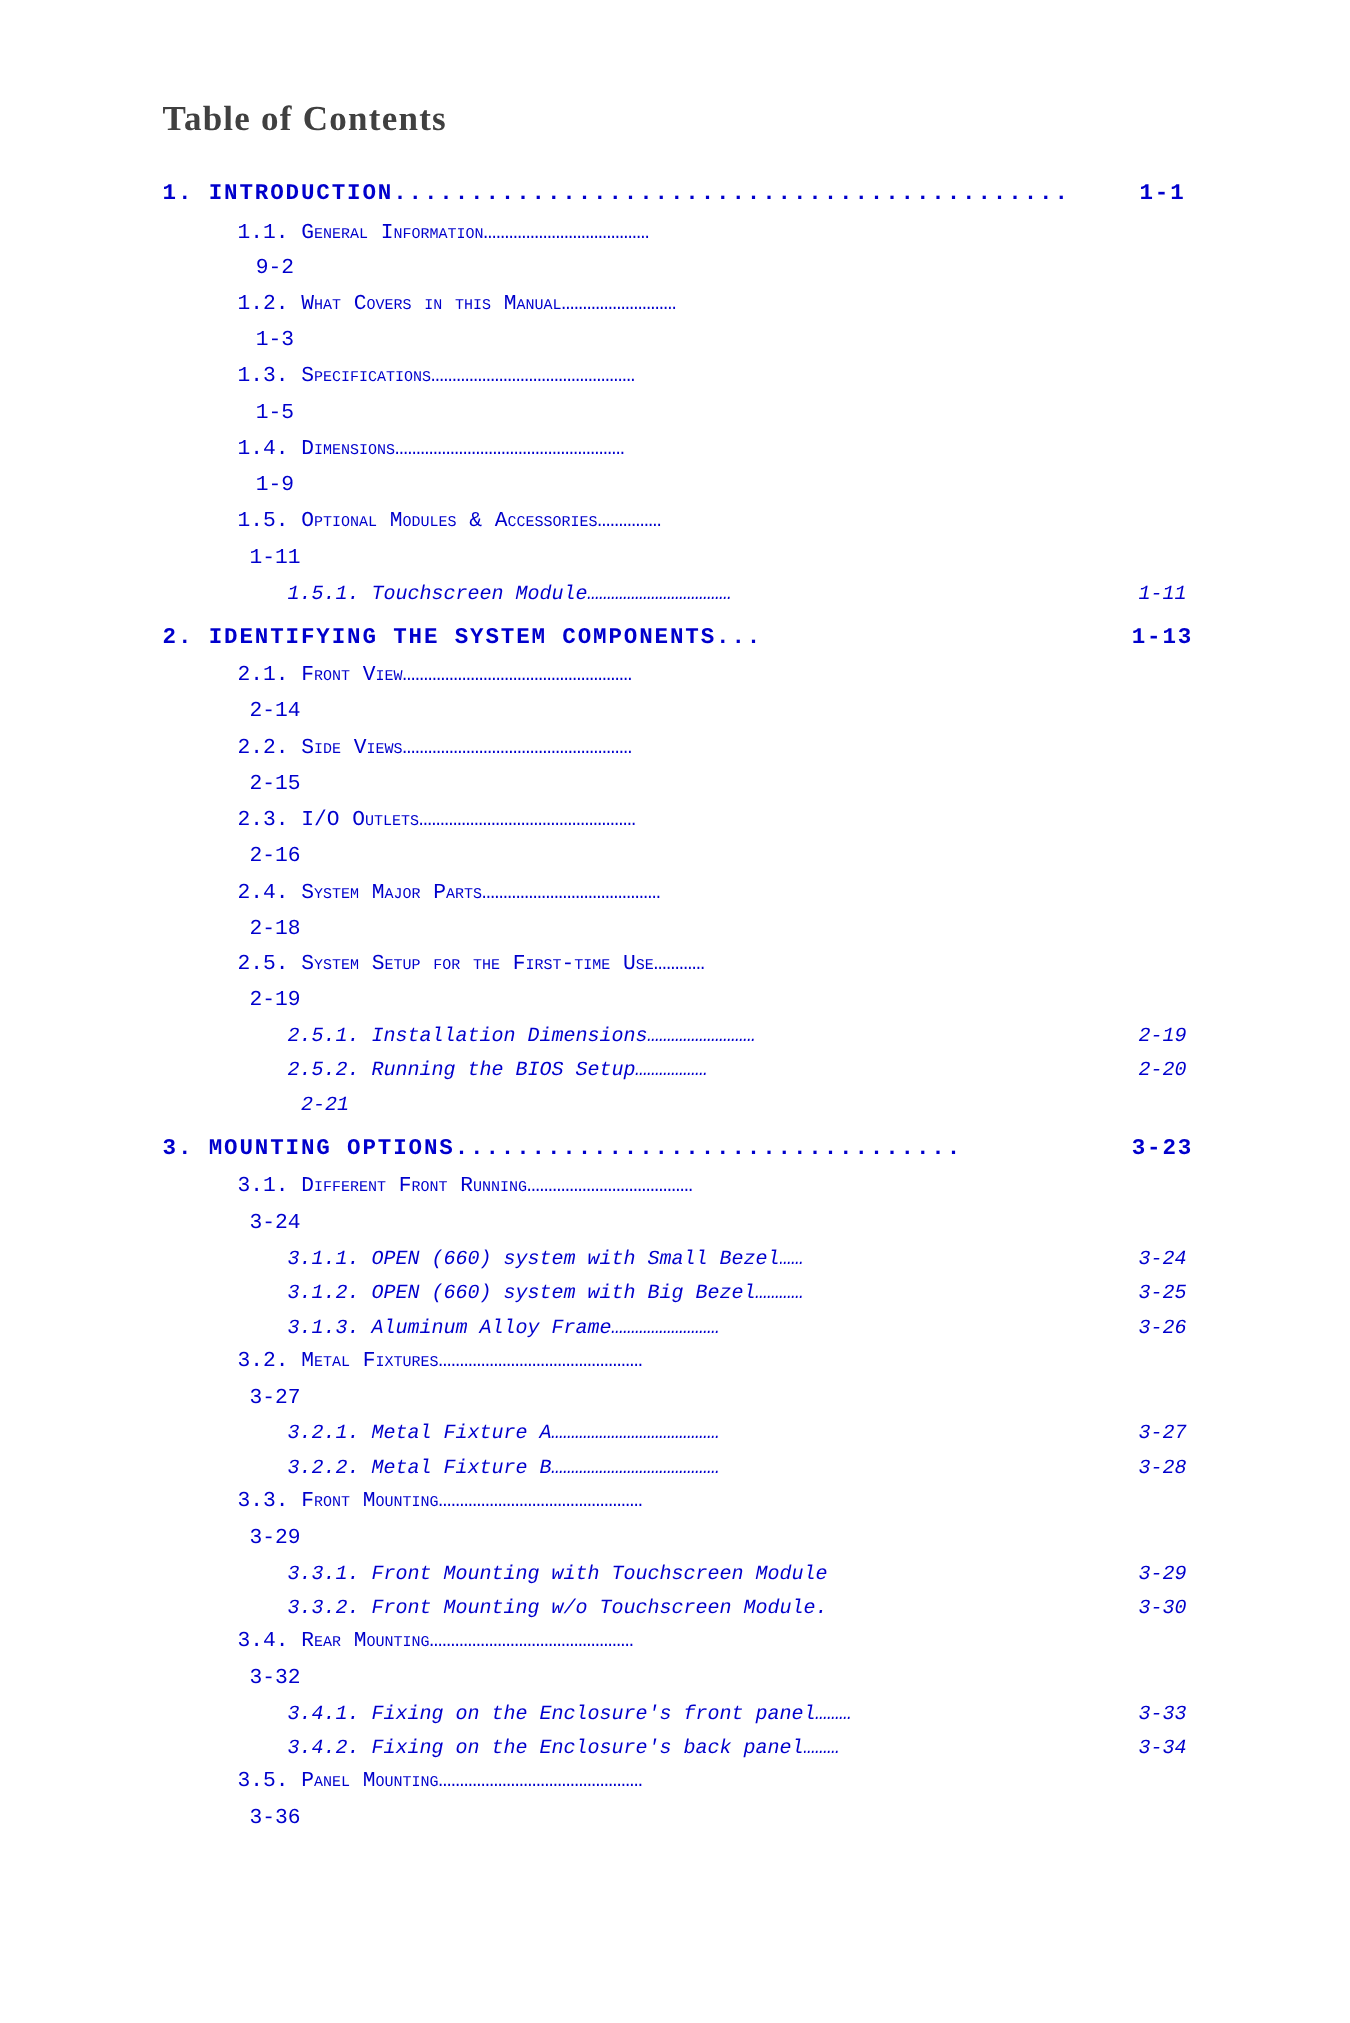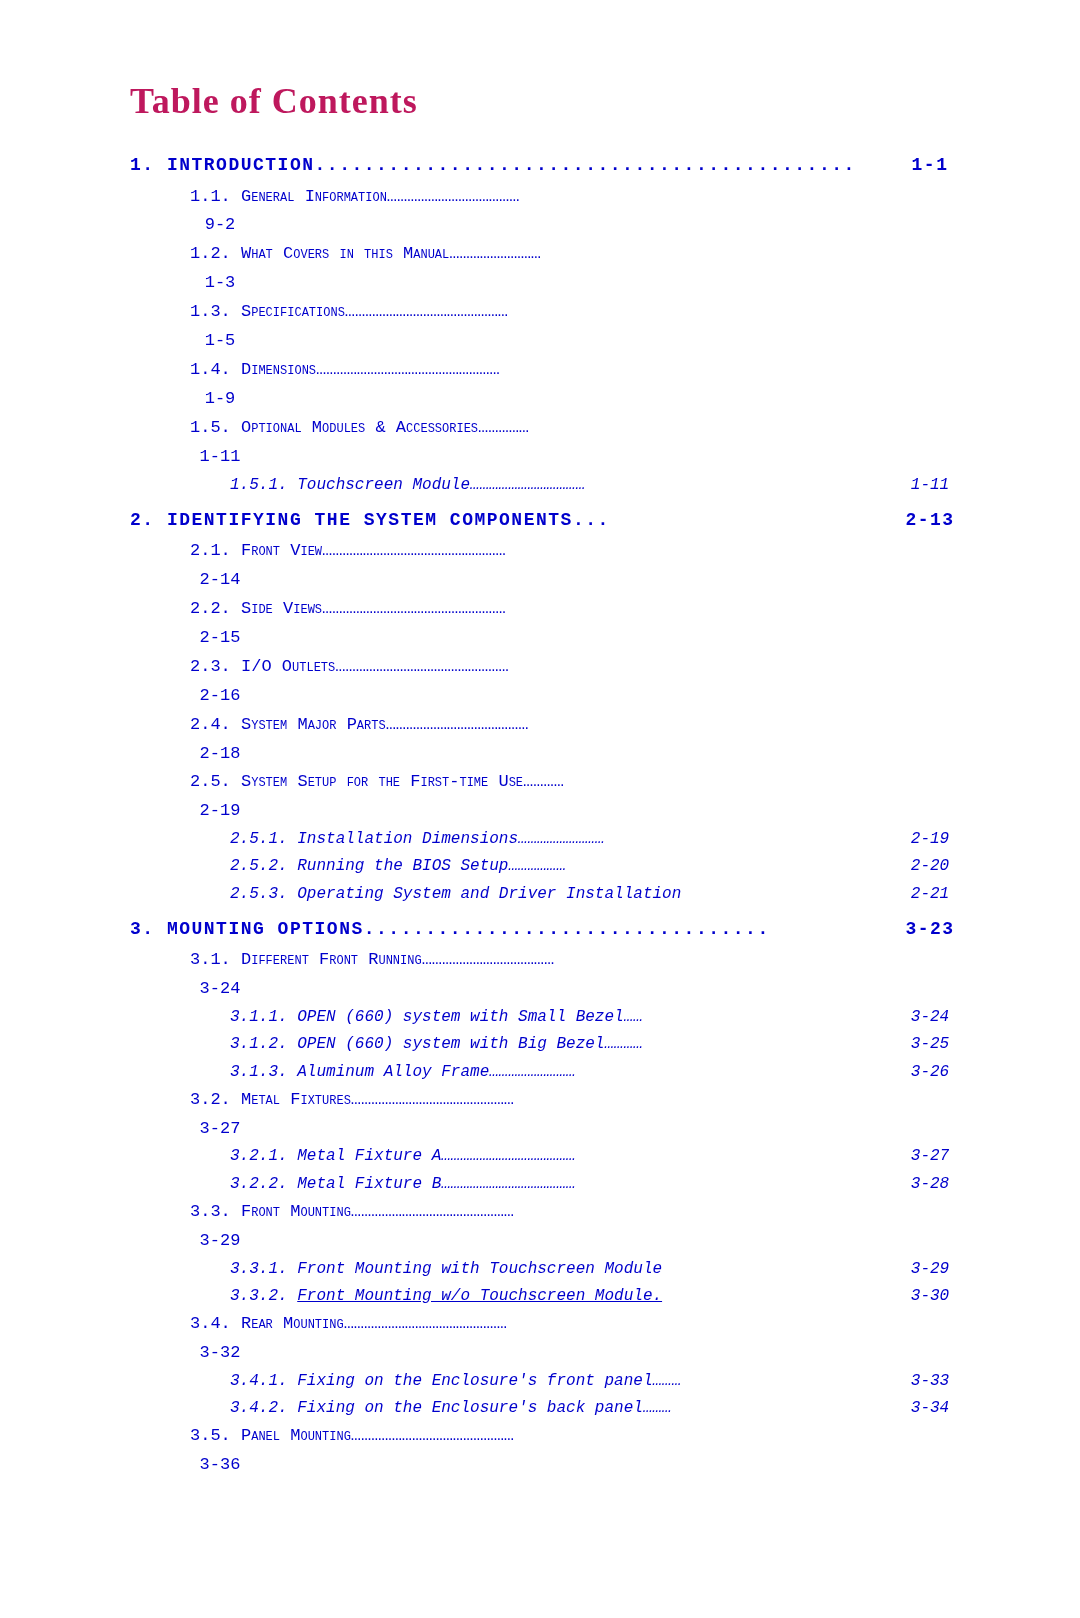--- a/index.html
+++ b/index.html
@@ -12,23 +12,23 @@
       background: #ffffff;
       font-family: 'Courier New', Courier, monospace;
       width: 1080px;
       min-height: 1618px;
       padding: 80px 120px 80px 130px;
       color: #0000cc;
     }
 
     .page-title {
       font-family: Georgia, 'Times New Roman', serif;
-      font-size: 36px;
+      font-size: 28px;
       font-weight: bold;
-      color: #be185d;
+      color: #404040;
       margin-bottom: 28px;
       letter-spacing: 1px;
     }
 
     .toc-container {
       width: 100%;
     }
 
     .toc-entry {
       display: flex;
@@ -153,21 +153,21 @@
         <span class="entry-dots"> ………………………………</span>
       </span>
       <span class="entry-page">1-11</span>
     </div>
     <div class="toc-entry level-1 section-gap">
       <span class="entry-left">
         <span class="entry-num">2.&nbsp;</span>
         <span>IDENTIFYING THE SYSTEM COMPONENTS</span>
         <span class="entry-dots">...</span>
       </span>
-      <span class="entry-page">2-13</span>
+      <span class="entry-page">1-13</span>
     </div>
     <div class="toc-entry level-2">
       <span class="entry-left">
         <span class="entry-num">2.1.&nbsp;</span>
         <span style="font-variant: small-caps;">Front View</span>
         <span class="entry-dots">………………………………………………</span>
       </span>
       <span class="entry-page">2-14</span>
     </div>
     <div class="toc-entry level-2">
@@ -212,25 +212,20 @@
     </div>
     <div class="toc-entry level-3">
       <span class="entry-left">
         <span class="entry-num">2.5.2.&nbsp;</span>
         <span style="font-style: italic;">Running the BIOS Setup</span>
         <span class="entry-dots"> ………………</span>
       </span>
       <span class="entry-page">2-20</span>
     </div>
     <div class="toc-entry level-3">
-      <span class="entry-left">
-        <span class="entry-num">2.5.3.&nbsp;</span>
-        <span style="font-style: italic;">Operating System and Driver Installation</span>
-        <span class="entry-dots"></span>
-      </span>
       <span class="entry-page">2-21</span>
     </div>
     <div class="toc-entry level-1 section-gap">
       <span class="entry-left">
         <span class="entry-num">3.&nbsp;</span>
         <span>MOUNTING OPTIONS</span>
         <span class="entry-dots">.................................</span>
       </span>
       <span class="entry-page">3-23</span>
     </div>
@@ -302,21 +297,21 @@
       <span class="entry-left">
         <span class="entry-num">3.3.1.&nbsp;</span>
         <span style="font-style: italic;">Front Mounting with Touchscreen Module</span>
         <span class="entry-dots"></span>
       </span>
       <span class="entry-page">3-29</span>
     </div>
     <div class="toc-entry level-3">
       <span class="entry-left">
         <span class="entry-num">3.3.2.&nbsp;</span>
-        <span style="font-style: italic; text-decoration: underline;">Front Mounting w/o Touchscreen Module.</span>
+        <span style="font-style: italic;">Front Mounting w/o Touchscreen Module.</span>
         <span class="entry-dots"></span>
       </span>
       <span class="entry-page">3-30</span>
     </div>
     <div class="toc-entry level-2">
       <span class="entry-left">
         <span class="entry-num">3.4.&nbsp;</span>
         <span style="font-variant: small-caps;">Rear Mounting</span>
         <span class="entry-dots">…………………………………………</span>
       </span>

